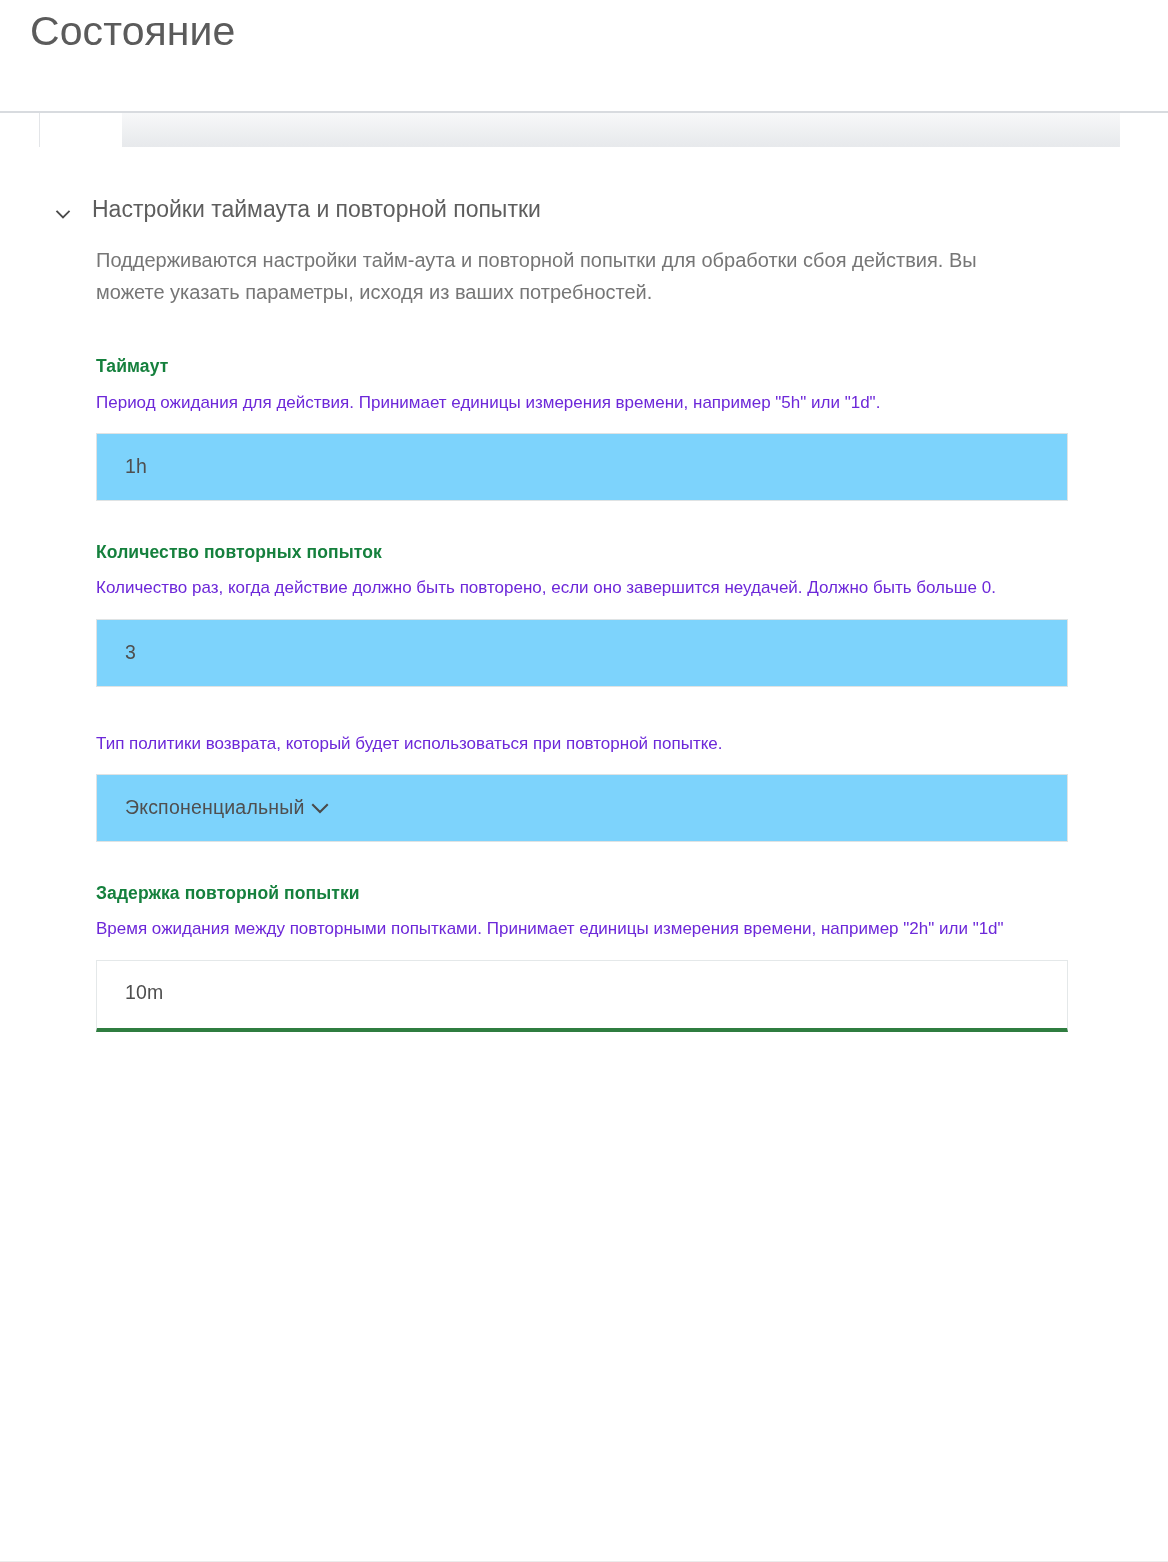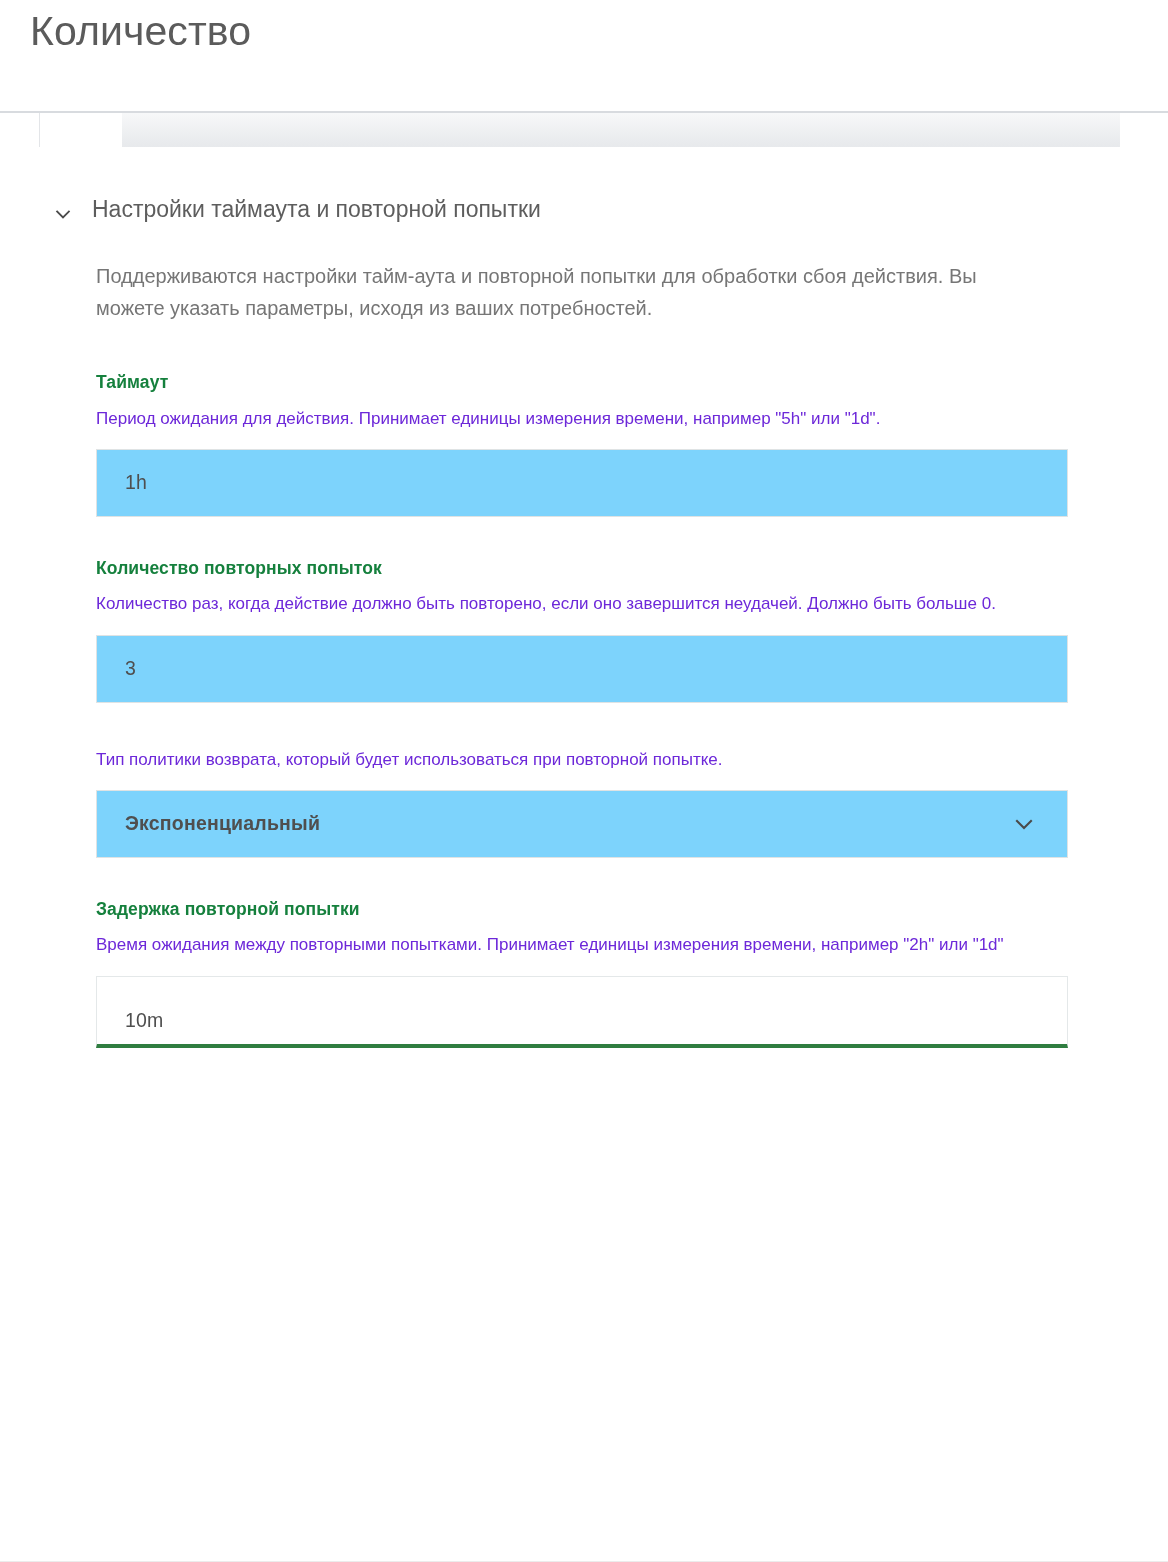--- a/index.html
+++ b/index.html
@@ -86,21 +86,21 @@
   .chevron-toggle svg { display: block; }
   .section-title {
     font-size: 23px;
     font-weight: 400;
     color: #5d5d5d;
     line-height: 1.25;
     margin: 0;
     padding-top: 2px;
   }
   .section-desc {
-    margin: 32px 0 0 50px;
+    margin: 16px 0 0 50px;
     font-size: 20px;
     line-height: 1.62;
     color: #767676;
     max-width: 905px;
     font-weight: 400;
   }
 
   
   .fields {
     margin-left: 50px;
@@ -132,30 +132,29 @@
     background: #7dd3fc;
     border: 1px solid #dfe3e4;
     display: flex;
     align-items: center;
     padding: 0 24px 0 28px;
     font-size: 19px;
     color: #4f4f4f;
     cursor: text;
   }
   .input-box.select {
-    justify-content: space-between;
+    justify-content: flex-start;
     cursor: pointer;
-    font-weight: bold;
   }
   .input-box.focused {
     background: #ffffff;
     border: 1px solid #e4e8e9;
     border-bottom: 4px solid #2f7d40;
     height: 72px;
-    align-items: center;
+    align-items: flex-start;
     padding-top: 20px;
   }
   .input-value {
     font-size: 19.5px;
     color: #4f4f4f;
     letter-spacing: 0.2px;
   }
   .select-caret { display: flex; align-items: center; padding-right: 4px; }
   .select-caret svg { display: block; }
 
@@ -165,21 +164,21 @@
     bottom: 0;
     width: 1168px;
     height: 1px;
     background: #ececec;
   }
 </style>
 </head>
 <body>
 
 <header class="page-header">
-  <h1 class="page-title">Количество</h1>
+  <h1 class="page-title">Состояние</h1>
 </header>
 
 <div class="ghost-strip">
   <div class="ghost-rail"></div>
   <div class="ghost-bar"></div>
 </div>
 
 <main class="content">
 
   <div class="section">

